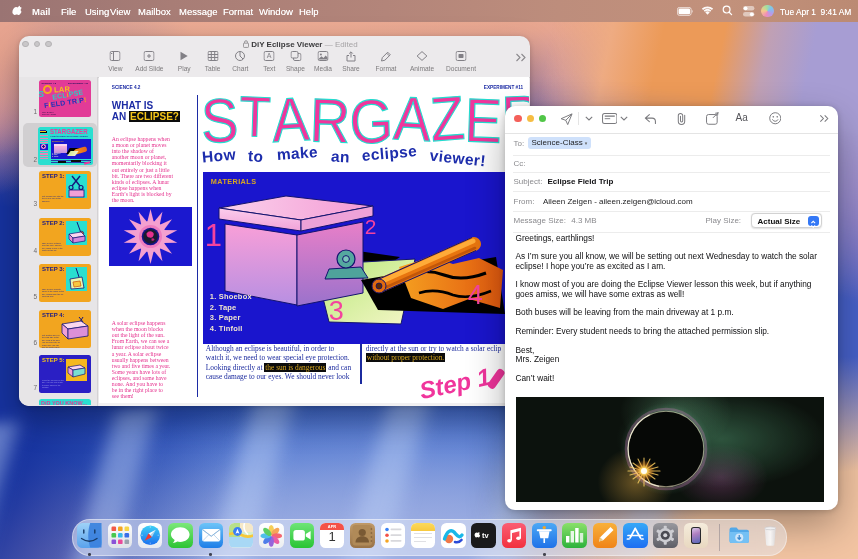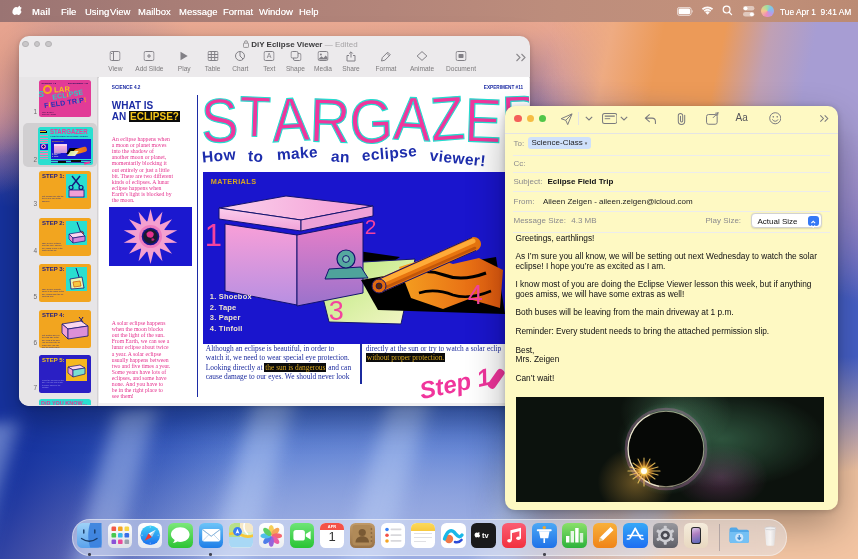--- a/index.html
+++ b/index.html
@@ -37,21 +37,21 @@
 #kn-title { position:absolute; top:3.5px; left:0; width:100%; text-align:center; font-size:8px; color:#3a3a3c; font-weight:bold; }
 #kn-title .ed { color:#a5a3a5; font-weight:normal; }
 .knt { position:absolute; top:29px; font-size:6.6px; color:#7d7b7d; transform:translateX(-50%); white-space:nowrap; }
 .kni { position:absolute; top:15px; transform:translateX(-50%); color:#828086; }
 #kn-tline { position:absolute; left:0; top:40.5px; width:100%; height:.8px; background:#d4d2d4; }
 #kn-side { position:absolute; left:0; top:41.3px; width:79px; height:328.7px; background:#e7e5e7; border-right:.8px solid #d4d2d4; border-radius:0 0 0 10px; }
 .thumb { position:absolute; border-radius:2.5px; overflow:hidden; }
 .tnum { position:absolute; font-size:6.5px; color:#6c6a6c; width:14px; text-align:right; }
 #kn-slidewrap { position:absolute; left:79.8px; top:41.3px; width:430.7px; height:325.5px; background:#ffffff; overflow:hidden; }
 #kn-bottom { position:absolute; left:79.8px; top:365.8px; width:430.7px; height:4.2px; background:#f1f0f1; border-radius:0 0 10px 0; }
-#mail { position:absolute; left:504.5px; top:105.5px; width:333.5px; height:404.5px; border-radius:10px; background:#fef9c3;
+#mail { position:absolute; left:504.5px; top:105.5px; width:333.5px; height:404.5px; border-radius:10px; background:#ffffff;
  box-shadow: 0 16px 38px rgba(0,0,0,.32), 0 1px 6px rgba(0,0,0,.2); }
 #mail .light { position:absolute; top:9.6px; width:7.4px; height:7.4px; border-radius:50%; }
 .mtool { position:absolute; color:#7a7a7e; }
 .msep { position:absolute; left:8.5px; width:316.5px; height:.8px; background:#ececec; }
 .mlabel { position:absolute; left:9px; font-size:8px; color:#8a8a8e; }
 .mval { position:absolute; font-size:8px; color:#1c1c1e; }
 #mbody { position:absolute; left:11px; top:128px; width:315px; font-size:8.3px; line-height:9.45px; color:#0e0e10; }
 #mbody p { margin:0 0 9.2px 0; white-space:nowrap; }
 #dock { position:absolute; left:72px; top:519px; width:715px; height:37px; border-radius:18px;
  background:rgba(238,241,250,.46); border:.6px solid rgba(255,255,255,.42); backdrop-filter: blur(14px); }
@@ -458,21 +458,21 @@
  <div class="msep" style="top:66.7px"></div>
  <div class="mlabel" style="top:71px">Subject:</div>
  <div class="mval" style="left:43px;top:71px;font-weight:bold;color:#111114">Eclipse Field Trip</div>
  <div class="msep" style="top:85.5px"></div>
  <div class="mlabel" style="top:91.5px">From:</div>
  <div class="mval" style="left:38.5px;top:91.5px">Aileen Zeigen - aileen.zeigen@icloud.com</div>
  <div class="msep" style="top:105.5px"></div>
  <div class="mlabel" style="top:110.5px">Message Size: <span style="margin-left:3px">4.3 MB</span></div>
  <div class="mlabel" style="left:201px;top:110.5px">Play Size:</div>
  <div class="abs" style="left:246px;top:107.5px;width:71px;height:14.5px;border-radius:4px;background:#fff;border:.8px solid #d2d2d2;box-shadow:0 .5px 1.5px rgba(0,0,0,.12)">
-   <div class="abs" style="left:6px;top:2.6px;font-size:8px;font-weight:400;color:#111">Actual Size</div>
+   <div class="abs" style="left:6px;top:2.6px;font-size:8px;font-weight:700;color:#111">Actual Size</div>
    <div class="abs" style="right:1.8px;top:1.8px;width:10.5px;height:10.5px;border-radius:3px;background:#3478f6">
      <svg width="10.5" height="10.5" viewBox="0 0 10 10">
           <path d="M3.2 4 L5 2.2 L6.8 4 M3.2 6 L5 7.8 L6.8 6" fill="none" stroke="#fff" stroke-width="1"></path>
         </svg>
    </div>
  </div>
  <div class="msep" style="top:126.5px"></div>
 
  <div id="mbody">
   <p>Greetings, earthlings!</p>

